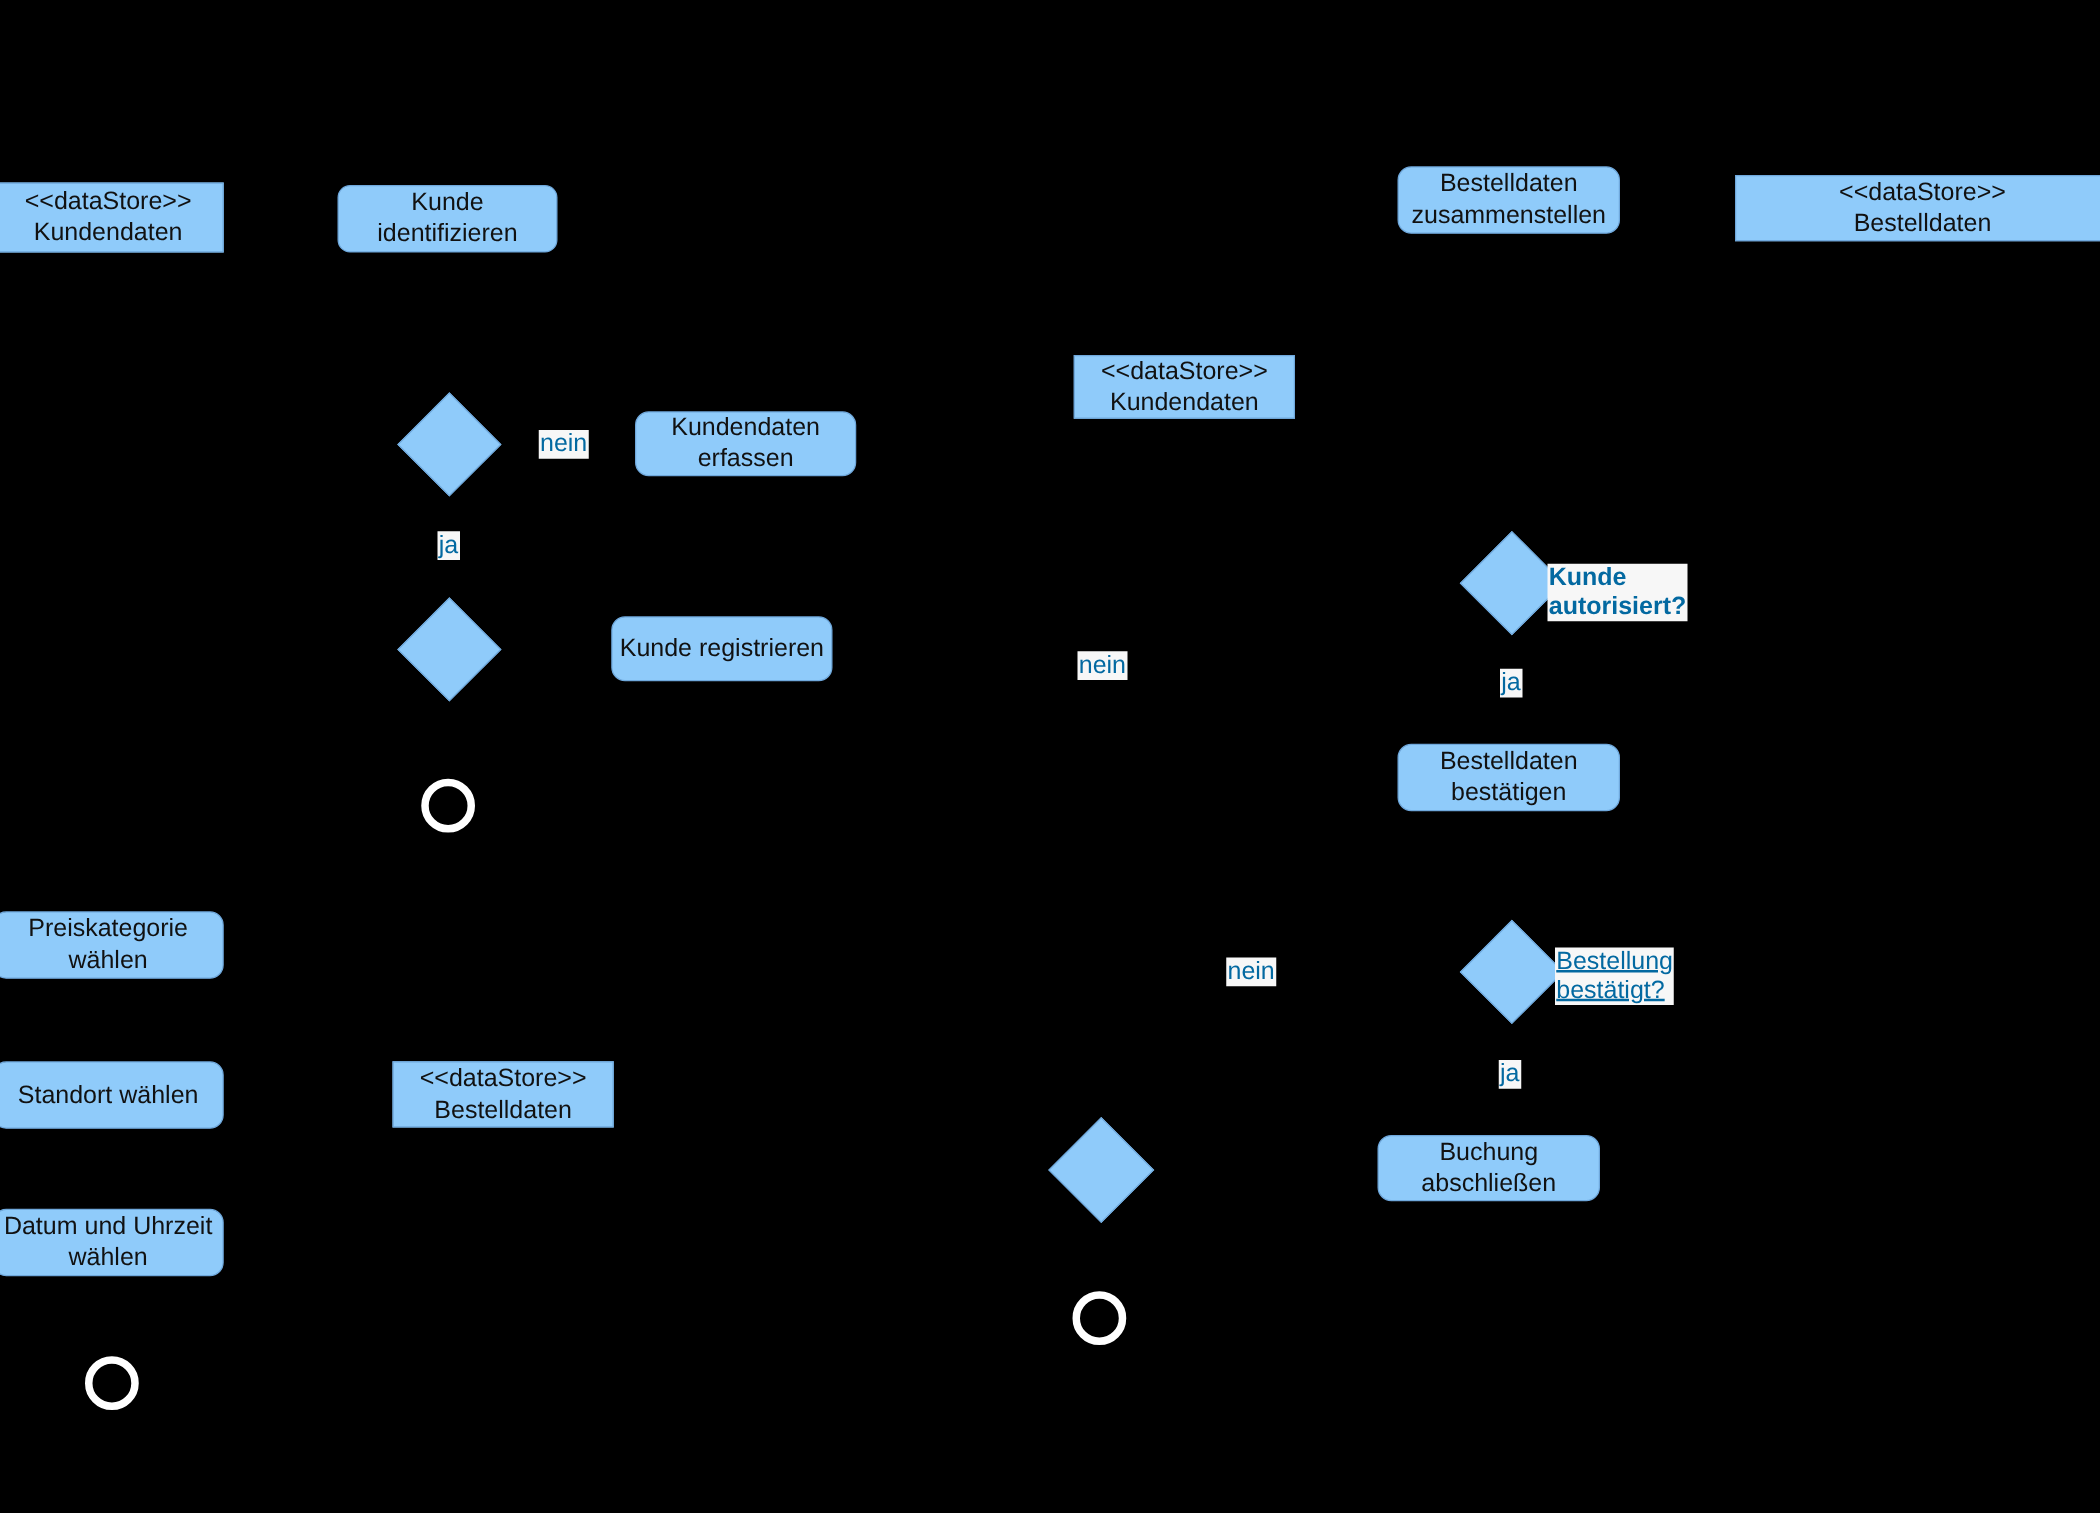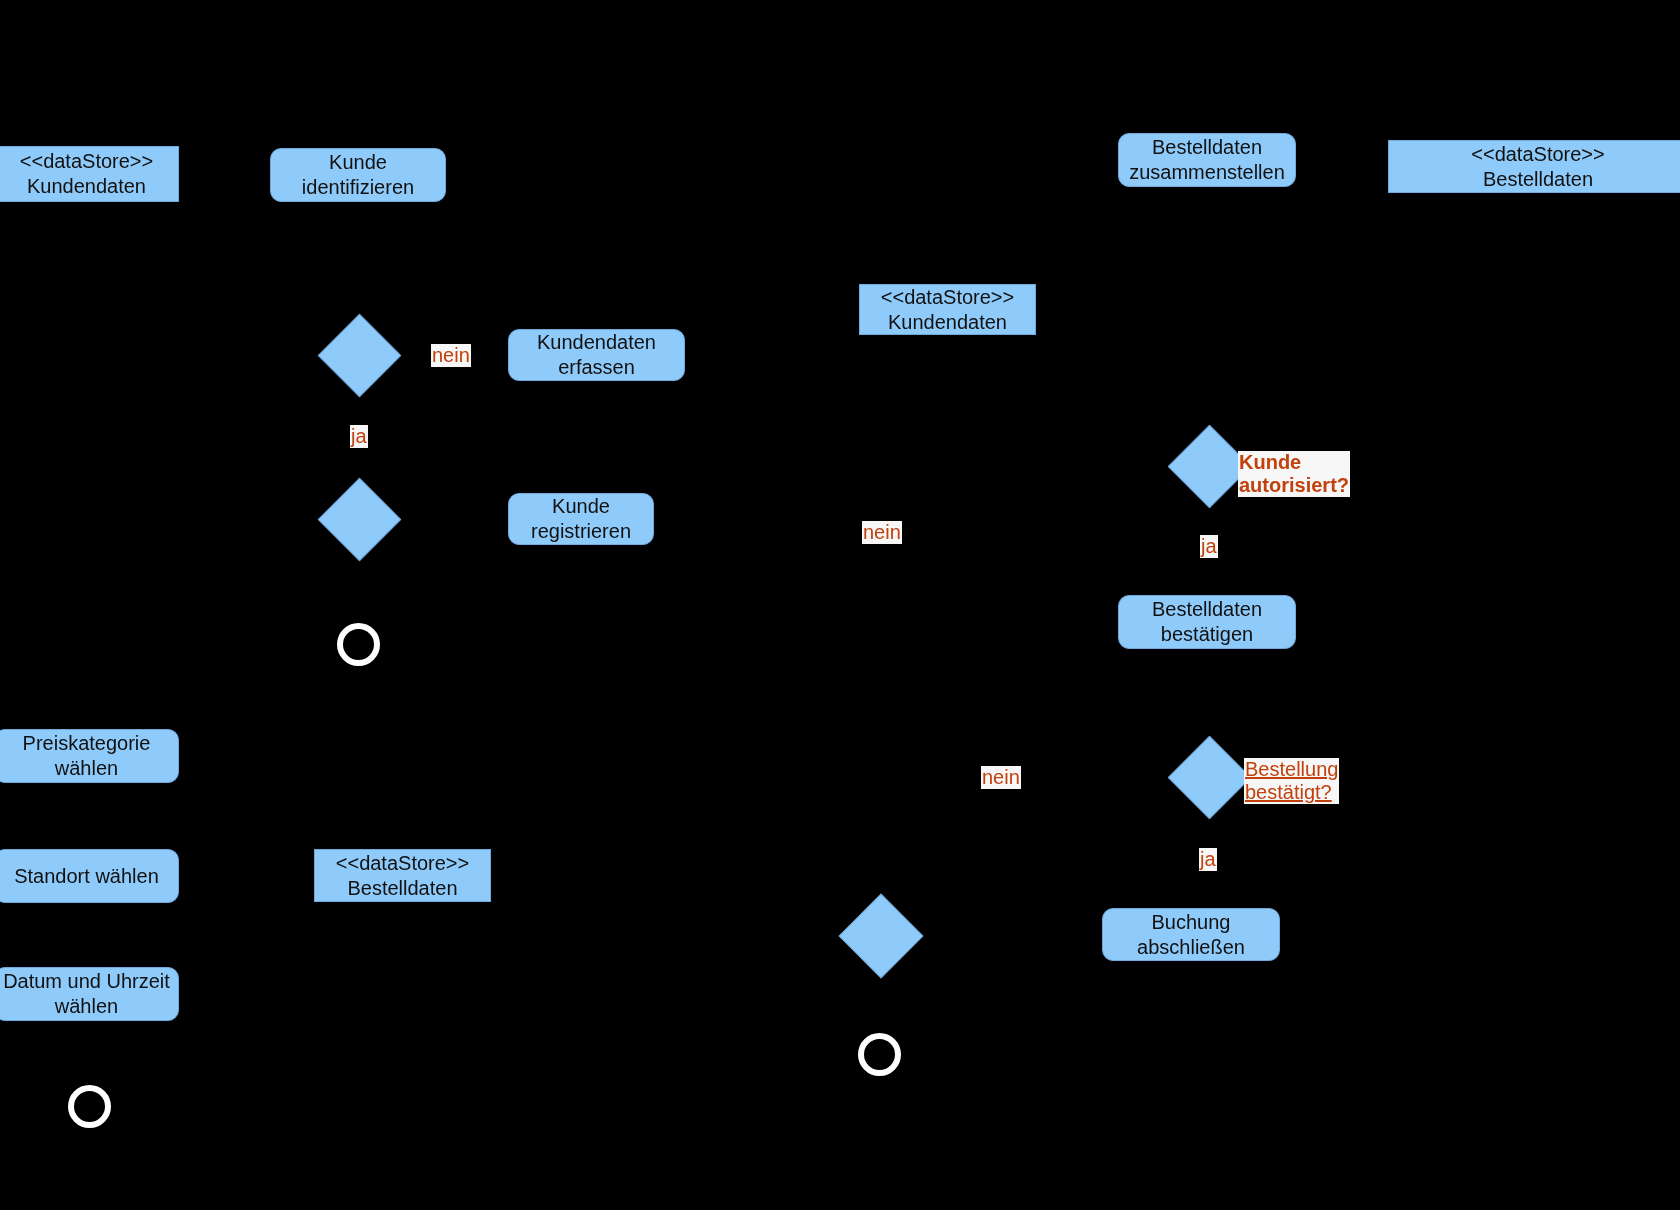--- a/index.html
+++ b/index.html
@@ -48,50 +48,50 @@
     position: absolute;
     box-sizing: border-box;
     border-radius: 50%;
     background: #000000;
     border: 6px solid #FFFFFF;
   }
   
   .guard {
     position: absolute;
     background: #F7F7F7;
-    color: #c2410c;
+    color: #0369a1;
     font-size: 20px;
     line-height: 23px;
     padding: 0 1px;
     white-space: pre-line;
     text-align: left;
   }
 </style>
 </head>
 <body>
 
 <div id="canvas">
 
   <div class="node datastore" style="left:-6px; top:146px; width:185px; height:56px;">&lt;&lt;dataStore&gt;&gt;
 Kundendaten</div>
 
-  <div class="node activity" style="left:270px; top:148px; width:176px; height:54px;">Kunde identifizieren</div>
+  <div class="node activity" style="left:270px; top:148px; width:176px; height:54px;border-radius:10px;">Kunde identifizieren</div>
 
   <div class="diamond" style="left:330px; top:326px; width:57px; height:57px;"></div>
 
   <div class="guard" style="left:431px; top:344px;">nein</div>
 
   <div class="node activity" style="left:508px; top:329px; width:177px; height:52px;">Kundendaten
 erfassen</div>
 
   <div class="guard" style="left:350px; top:425px;">ja</div>
 
   <div class="diamond" style="left:330px; top:490px; width:57px; height:57px;"></div>
 
-  <div class="node activity" style="left:508px; top:493px; width:146px; height:52px;">Kunde registrieren</div>
+  <div class="node activity" style="left:489px; top:493px; width:177px; height:52px;">Kunde registrieren</div>
 
   <div class="ring" style="left:337px; top:623px; width:43px; height:43px;"></div>
 
   <div class="node activity" style="left:-6px; top:729px; width:185px; height:54px;">Preiskategorie
 wählen</div>
 
   <div class="node activity" style="left:-6px; top:849px; width:185px; height:54px;">Standort wählen</div>
 
   <div class="node datastore" style="left:314px; top:849px; width:177px; height:53px;">&lt;&lt;dataStore&gt;&gt;
 Bestelldaten</div>

